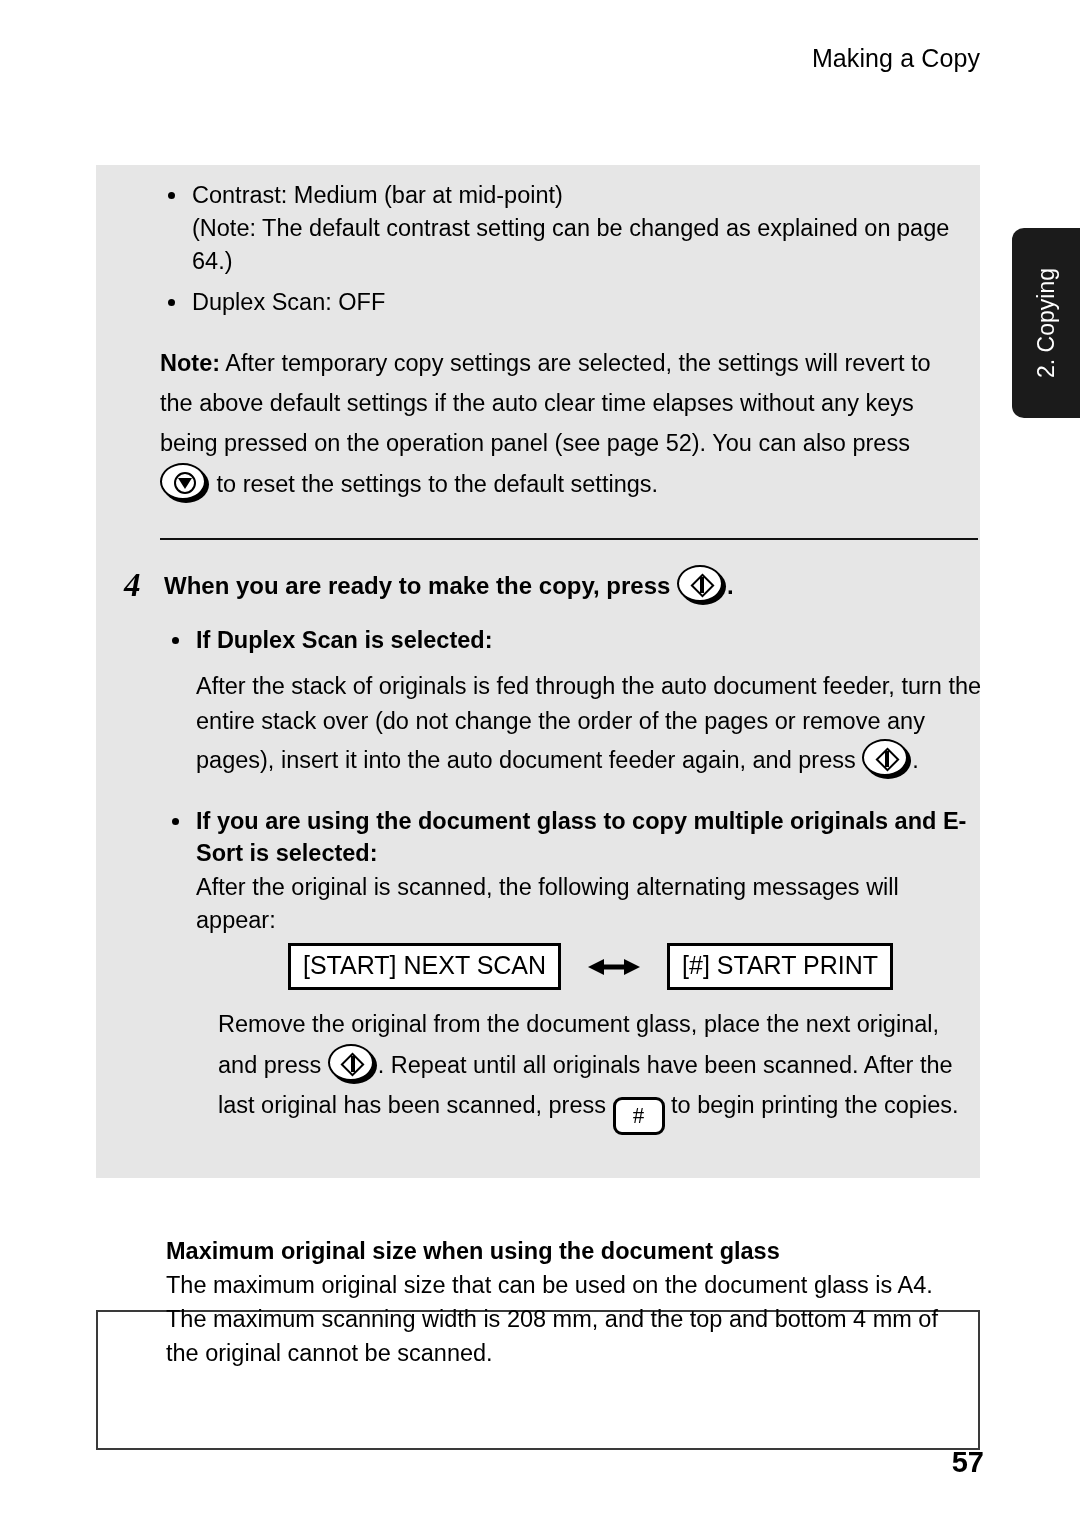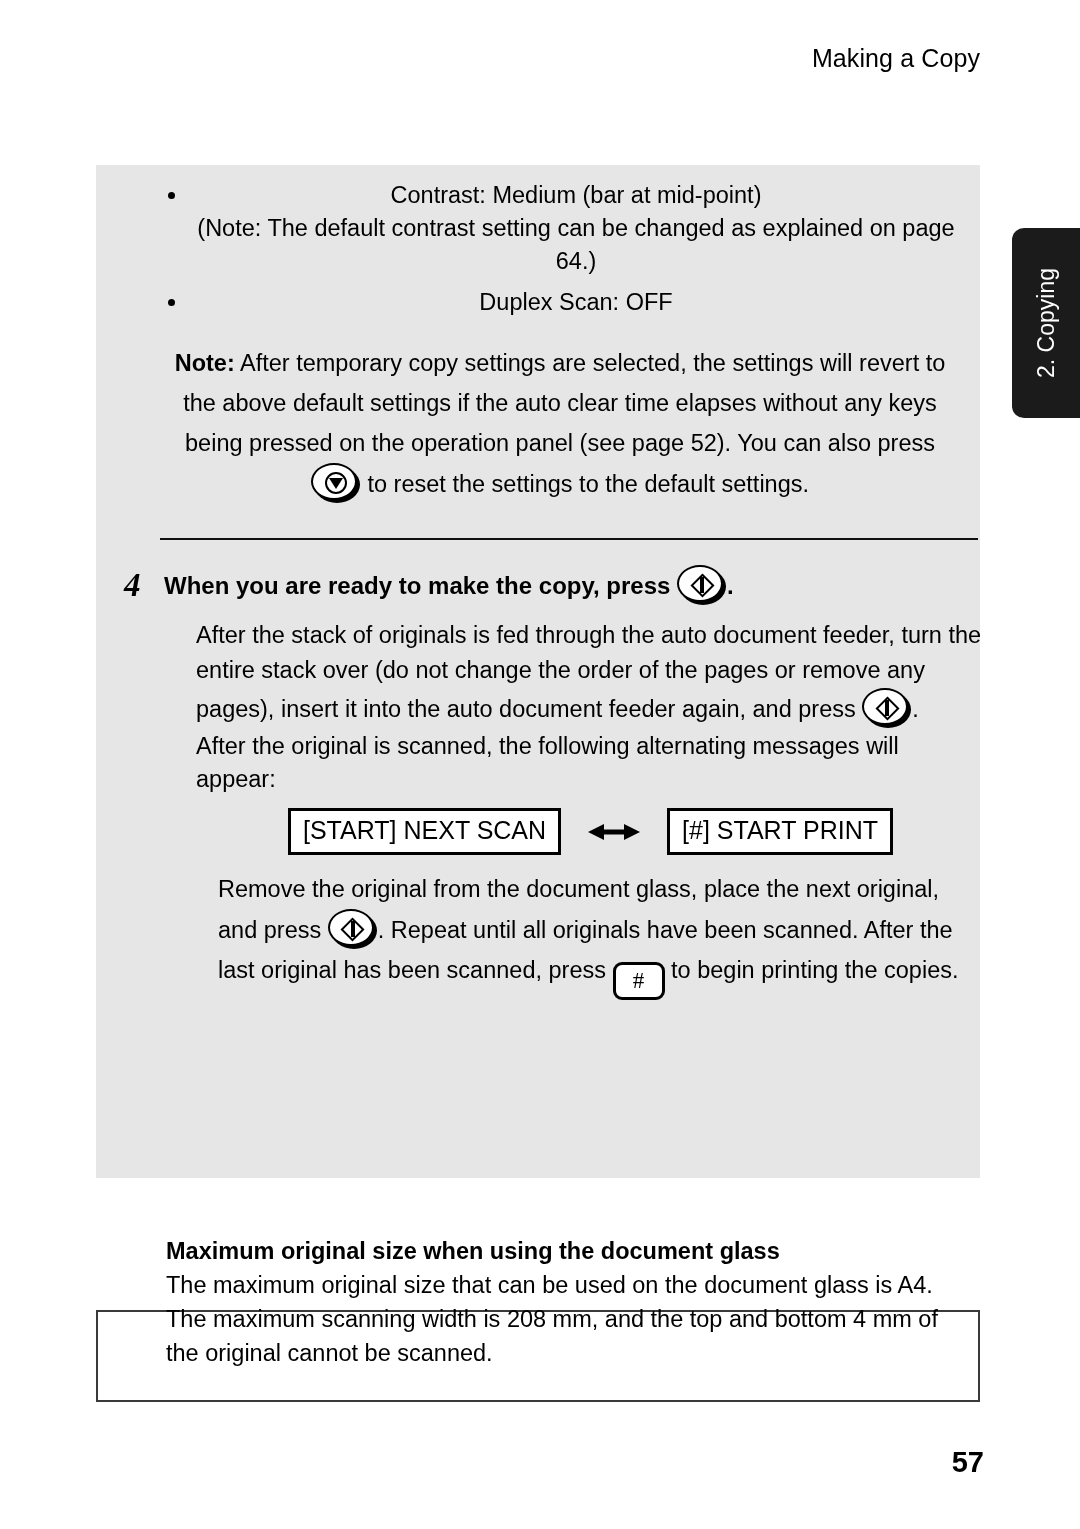--- a/index.html
+++ b/index.html
@@ -47,21 +47,20 @@
     left: 96px; top: 165px;
     width: 884px; height: 1013px;
     background: #e6e6e6;
     padding: 0;
   }
 
   .inner {
     position: absolute;
     left: 64px; top: 0;
     width: 800px;
-    text-align: center;
   }
 
   p, li { margin: 0; }
 
   .bullet-list {
     list-style: none;
     margin: 0; padding: 0;
   }
   .bullet-item {
     position: relative;
@@ -225,21 +224,21 @@
     width: 62px;
     display: flex;
     align-items: center;
     justify-content: center;
   }
 
   
   .note-box {
     position: absolute;
     left: 96px; top: 1310px;
-    width: 884px; height: 92px;
+    width: 884px; height: 140px;
     border: 2px solid #3a3a3a;
     background: #fff;
   }
   .note-box .inner2 {
     position: absolute;
     left: 68px; top: -78px;
     width: 790px;
   }
   .note-title {
     font-weight: bold;
@@ -302,35 +301,43 @@
     <div class="step-head">
       <span>When you are ready to make the copy, press</span>
       <span class="key key-start">
         <span class="shadow"></span>
         <span class="face"></span>
         <span class="diamond"></span>
         <span class="bar"></span>
       </span><span>.</span>
     </div>
 
+    <div class="bullet-item" style="margin-left:40px; margin-top:18px; font-weight:bold;">
+      <span class="dot"></span>
+      <span>If Duplex Scan is selected:</span>
+    </div>
 
     <p class="body-text" style="margin-left:72px; margin-top:12px; line-height:35px;">
       <span>After the stack of originals is fed through the auto document feeder, turn the entire stack over (do not change the order of the pages or remove any pages), insert it into the auto document feeder again, and press</span>
       <span class="key key-start">
         <span class="shadow"></span>
         <span class="face"></span>
         <span class="diamond"></span>
         <span class="bar"></span>
       </span><span>.</span>
     </p>
 
+    <div class="bullet-item" style="margin-left:40px; margin-top:26px; font-weight:bold; line-height:32px;">
+      <span class="dot"></span>
+      <span>If you are using the document glass to copy multiple originals and E-Sort is selected:</span>
+    </div>
 
     <p class="body-text" style="margin-left:72px; margin-top:2px; line-height:33px;">After the original is scanned, the following alternating messages will appear:</p>
 
-    <div class="msg-row" style="margin-top:12px;gap:22px;">
+    <div class="msg-row" style="margin-top:6px;gap:22px;">
       <div class="msg-box">[START] NEXT SCAN</div>
       <div class="msg-arrow">
         <svg width="52" height="20" viewBox="0 0 52 20" aria-hidden="true">
           <polygon points="0,10 16,2 16,18" fill="#000"></polygon>
           <polygon points="52,10 36,2 36,18" fill="#000"></polygon>
           <rect x="14" y="7.5" width="24" height="5" fill="#000"></rect>
         </svg>
       </div>
       <div class="msg-box">[#] START PRINT</div>
     </div>

